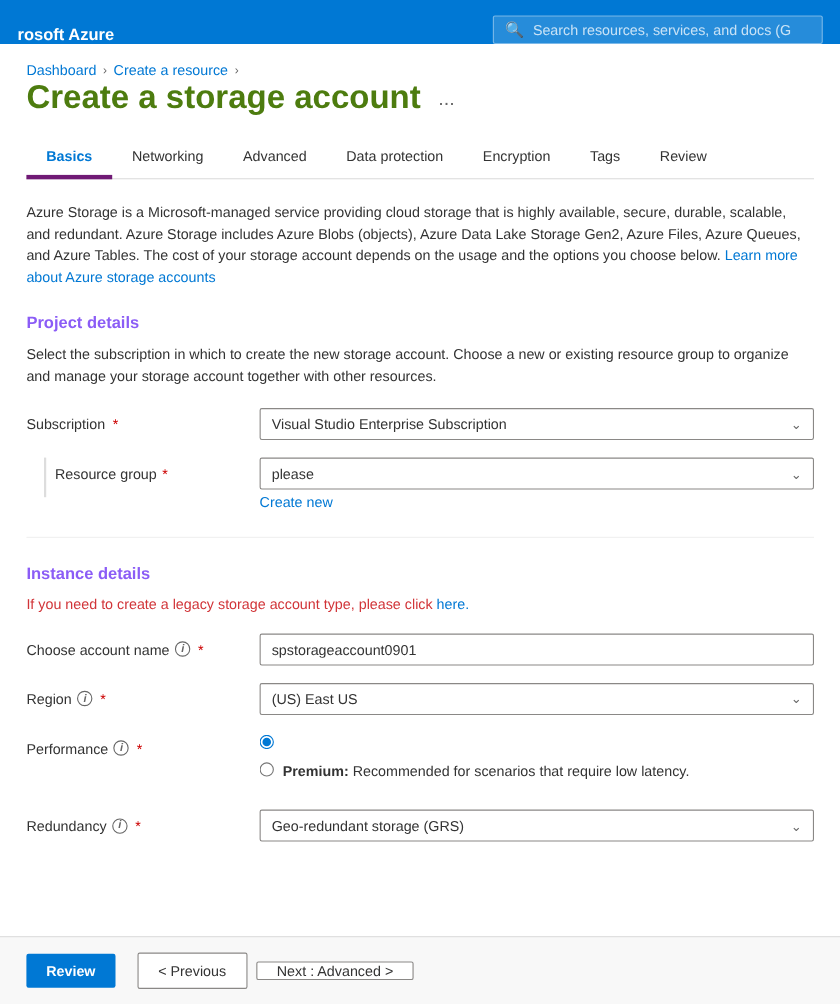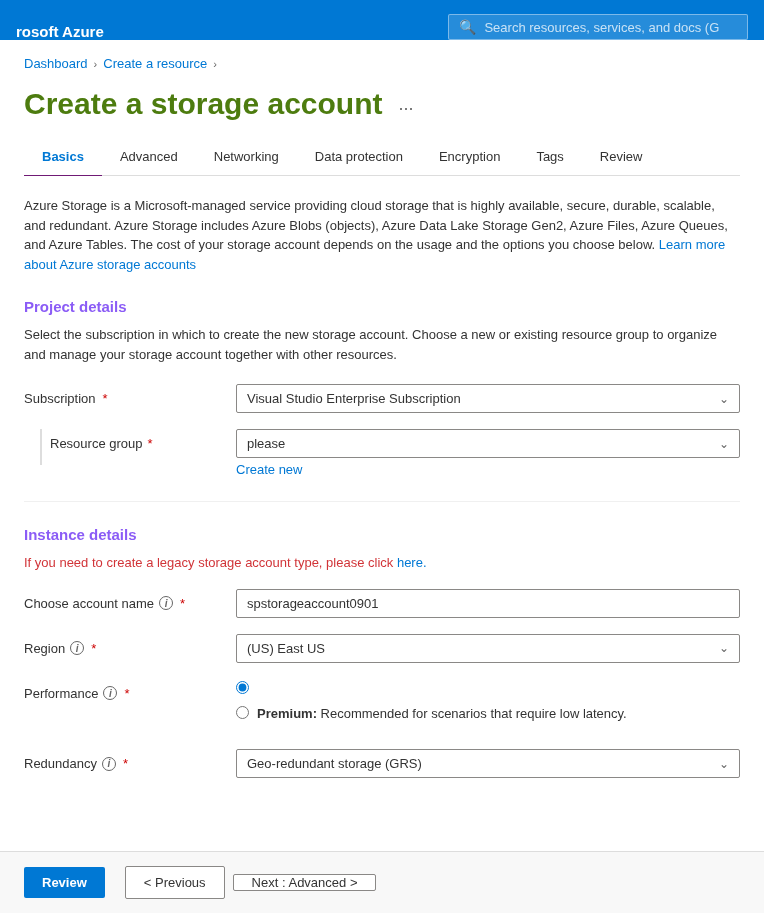--- a/index.html
+++ b/index.html
@@ -47,21 +47,21 @@
       max-width: 764px;
     }
 
     
     .breadcrumb {
       display: flex;
       align-items: center;
       gap: 6px;
       font-size: 13px;
       color: #0078d4;
-      margin-bottom: 16px;
+      margin-bottom: 1px;
     }
     .breadcrumb a { color: #0078d4; text-decoration: none; }
     .breadcrumb-sep { color: #666; font-size: 11px; }
 
     
     .page-title {
       display: flex;
       align-items: center;
       gap: 10px;
       margin-bottom: 18px;
@@ -91,21 +91,21 @@
       padding: 10px 18px;
       cursor: pointer;
       font-size: 13px;
       color: #333;
       border-bottom: 2px solid transparent;
       margin-bottom: -1px;
       white-space: nowrap;
     }
     .tab.active {
       color: #0078d4;
-      border-bottom: 1px solid #701a75;
+      border-bottom: 4px solid #701a75;
       font-weight: 600;
     }
 
     
     .description {
       font-size: 13px;
       color: #333;
       line-height: 1.5;
       margin-bottom: 24px;
     }
@@ -330,22 +330,22 @@
     <span class="breadcrumb-sep">›</span>
   </div>
 
   <div class="page-title">
     <h1>Create a storage account</h1>
     <button class="ellipsis-btn">...</button>
   </div>
 
   <div class="tabs">
     <div class="tab active">Basics</div>
+    <div class="tab">Networking</div>
     <div class="tab">Advanced</div>
-    <div class="tab">Networking</div>
     <div class="tab">Data protection</div>
     <div class="tab">Encryption</div>
     <div class="tab">Tags</div>
     <div class="tab">Review</div>
   </div>
 
   <p class="description">
     <span>Azure Storage is a Microsoft-managed service providing cloud storage that is highly available, secure, durable, scalable, and redundant. Azure Storage includes Azure Blobs (objects), Azure Data Lake Storage Gen2, Azure Files, Azure Queues, and Azure Tables. The cost of your storage account depends on the usage and the options you choose below.</span>
     <a href="#">Learn more about Azure storage accounts</a>
   </p>

